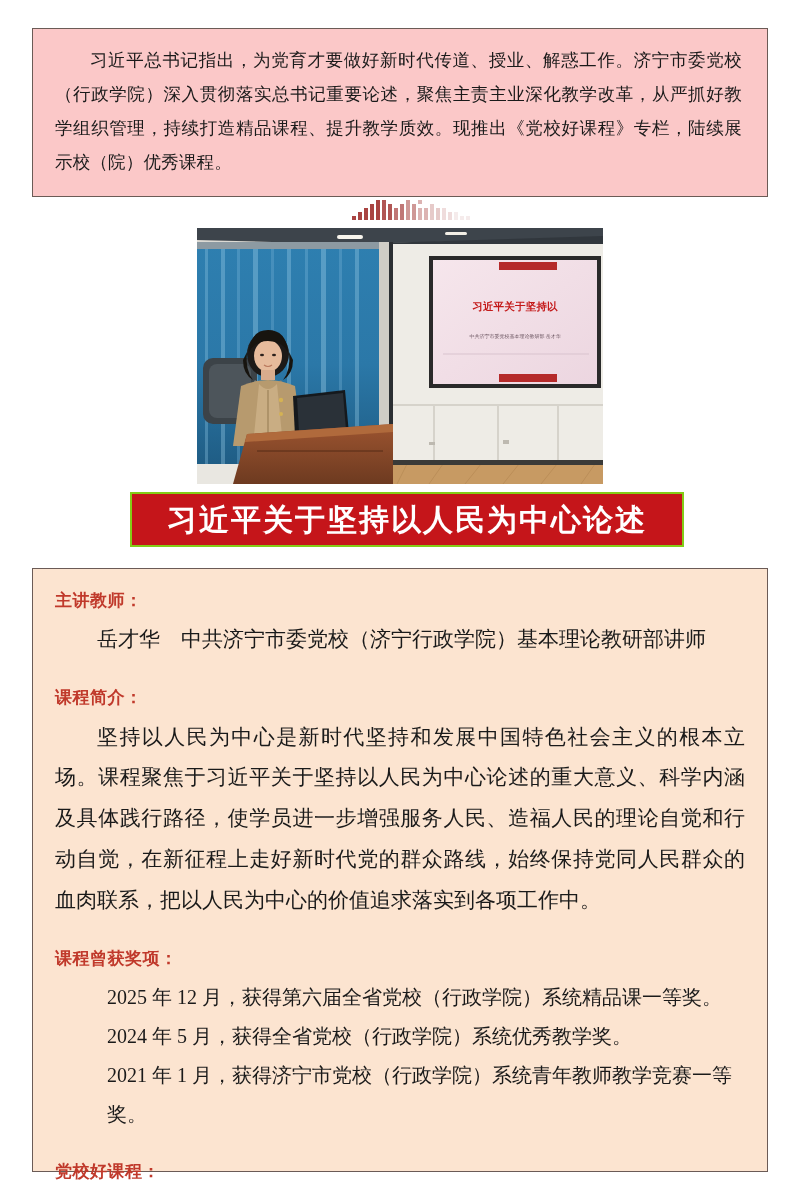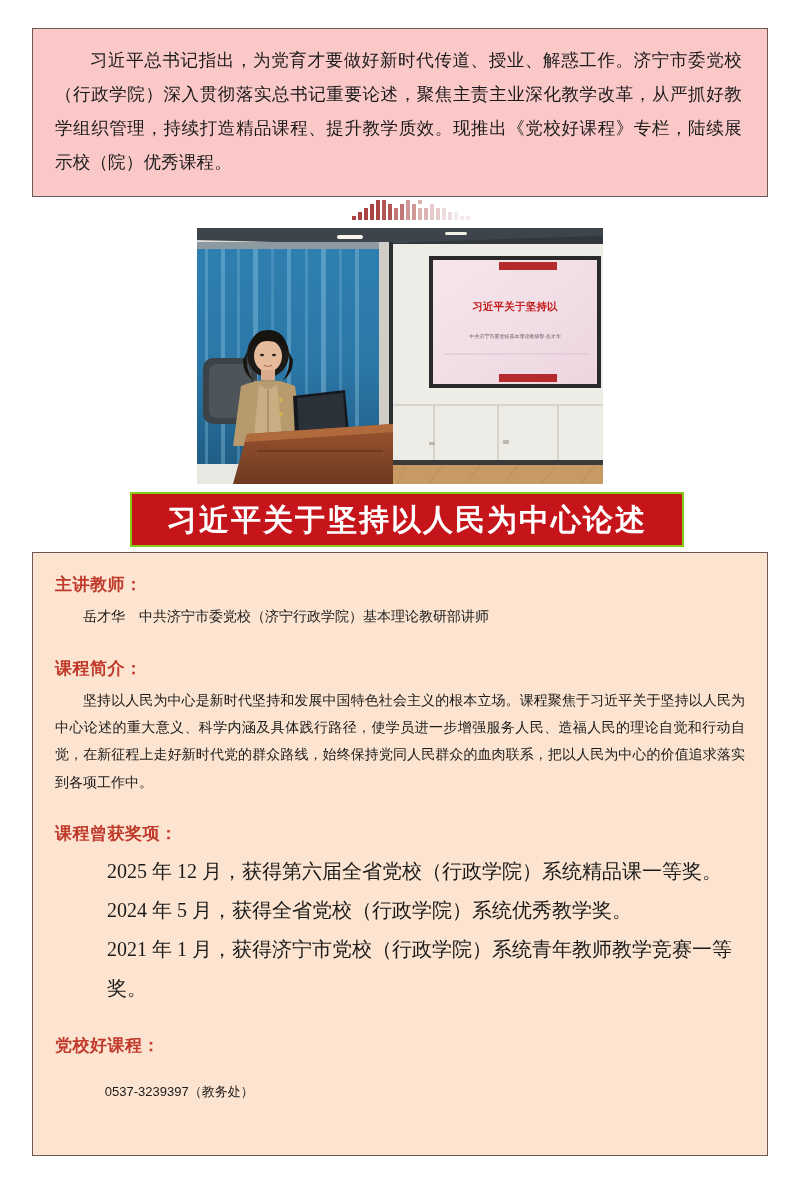--- a/index.html
+++ b/index.html
@@ -85,38 +85,38 @@
     font-size: 30px;
     font-weight: bold;
     letter-spacing: 2px;
     line-height: 1;
   }
 
   
   .detail-box {
     position: absolute;
     left: 32px;
-    top: 552px;
+    top: 568px;
     width: 736px;
     height: 604px;
     box-sizing: border-box;
     background: #fce4d0;
     border: 1px solid #6b5b56;
     padding: 16px 22px 10px 22px;
   }
   .sec-head {
     color: #c0392b;
     font-weight: bold;
     font-size: 17px;
     margin: 0 0 2px 0;
     line-height: 1.9;
     letter-spacing: 0.5px;
   }
   .sec-body {
-    font-size: 14px;
+    font-size: 21px;
     line-height: 1.95;
     color: #1a1a1a;
     margin: 0;
     text-align: justify;
     text-justify: inter-ideograph;
   }
   .indent { text-indent: 2em; }
   .gap-md { height: 22px; }
   .award-line {
     font-size: 20px;

